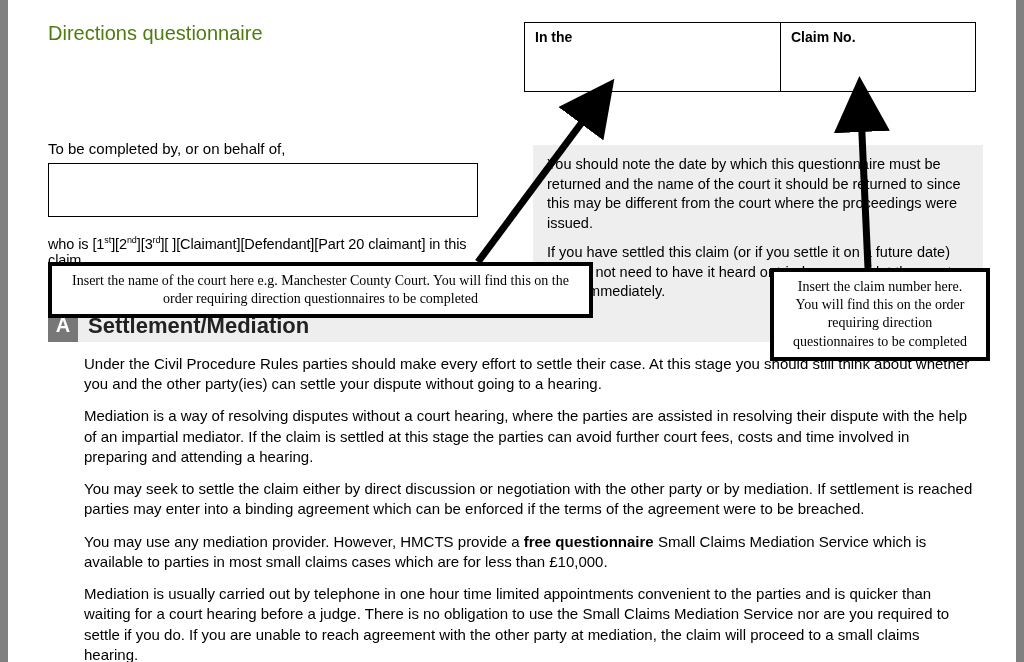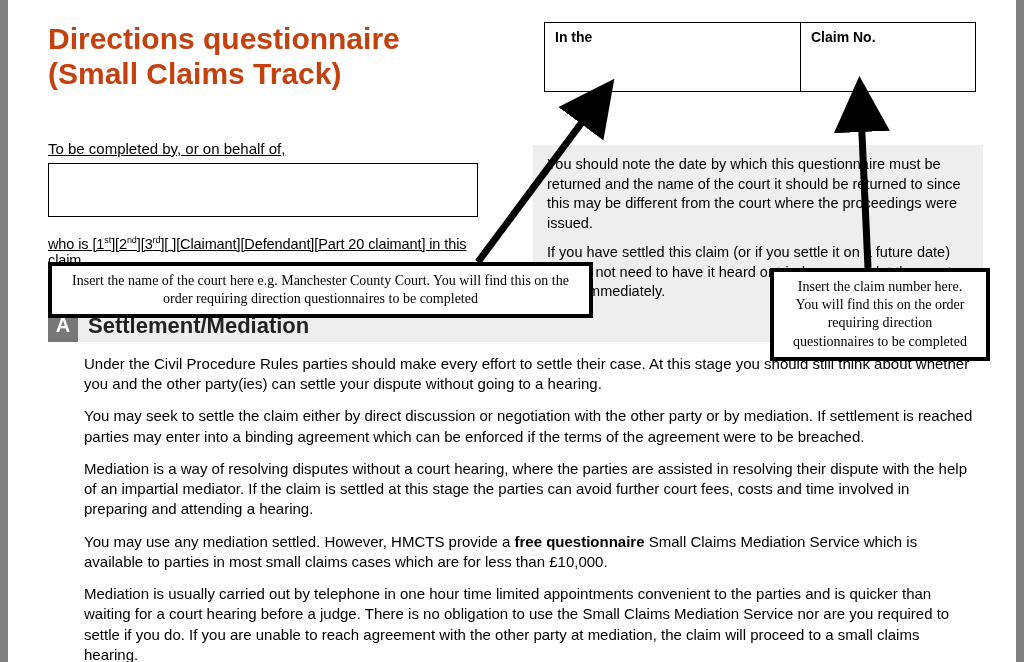--- a/index.html
+++ b/index.html
@@ -17,49 +17,48 @@
     padding: 22px 40px 40px 40px;
     height: 662px;
     position: relative;
   }
   .top-row {
     display: flex;
     justify-content: space-between;
     align-items: flex-start;
   }
   .title-block h1 {
-    font-size: 30px;
-    font-weight: 700;
+    font-size: 20px;
+    font-weight: 400;
     line-height: 1.15;
-    color: #c2410c;
+    color: #4d7c0f;
   }
   .boxes {
     display: flex;
     gap: 0;
   }
   .box {
     border: 1px solid #000;
     padding: 6px 10px 40px 10px;
     min-height: 70px;
   }
   .box-in-the {
     width: 256px;
     border-right: none;
   }
   .box-claim-no {
-    width: 176px;
+    width: 196px;
   }
   .box-label {
     font-weight: 700;
     font-size: 14px;
   }
   .completed-block {
     margin-top: 48px;
     width: 430px;
-    text-decoration: underline;
   }
   .completed-block .label {
     font-size: 15px;
     font-weight: 400;
   }
   .completed-input {
     border: 1px solid #000;
     width: 430px;
     height: 54px;
     margin-top: 6px;
@@ -150,21 +149,20 @@
 </style>
 </head>
 <body>
 
 <div class="page">
 
   <div class="top-row">
     <div class="title-block">
       <h1>
         <span>Directions questionnaire</span><br>
-        <span>(Small Claims Track)</span>
       </h1>
     </div>
     <div class="boxes">
       <div class="box box-in-the">
         <div class="box-label">In the</div>
       </div>
       <div class="box box-claim-no">
         <div class="box-label">Claim No.</div>
       </div>
     </div>
@@ -183,24 +181,24 @@
     <p>If you have settled this claim (or if you settle it on a future date) and do not need to have it heard or tried, you must let the court know immediately.</p>
   </div>
 
   <div class="section-header">
     <div class="section-letter">A</div>
     <div class="section-title">Settlement/Mediation</div>
   </div>
 
   <div class="body-text">
     <p>Under the Civil Procedure Rules parties should make every effort to settle their case. At this stage you should still think about whether you and the other party(ies) can settle your dispute without going to a hearing.</p>
+    <p>Mediation is a way of resolving disputes without a court hearing, where the parties are assisted in resolving their dispute with the help of an impartial mediator. If the claim is settled at this stage the parties can avoid further court fees, costs and time involved in preparing and attending a hearing.</p>
     <p>You may seek to settle the claim either by direct discussion or negotiation with the other party or by mediation. If settlement is reached parties may enter into a binding agreement which can be enforced if the terms of the agreement were to be breached.</p>
-    <p>Mediation is a way of resolving disputes without a court hearing, where the parties are assisted in resolving their dispute with the help of an impartial mediator. If the claim is settled at this stage the parties can avoid further court fees, costs and time involved in preparing and attending a hearing.</p>
     <p>
-      <span>You may use any mediation settled. However, HMCTS provide a </span><strong>free questionnaire</strong><span> Small Claims Mediation Service which is available to parties in most small claims cases which are for less than £10,000.</span>
+      <span>You may use any mediation provider. However, HMCTS provide a </span><strong>free questionnaire</strong><span> Small Claims Mediation Service which is available to parties in most small claims cases which are for less than £10,000.</span>
     </p>
     <p>Mediation is usually carried out by telephone in one hour time limited appointments convenient to the parties and is quicker than waiting for a court hearing before a judge. There is no obligation to use the Small Claims Mediation Service nor are you required to settle if you do. If you are unable to reach agreement with the other party at mediation, the claim will proceed to a small claims hearing.</p>
   </div>
 
   <div class="callout callout-left">Insert the name of the court here e.g. Manchester County Court. You will find this on the order requiring direction questionnaires to be completed</div>
   <div class="callout callout-right">Insert the claim number here. You will find this on the order requiring direction questionnaires to be completed</div>
 
   <svg class="arrows">
     <defs>
       <marker id="arrowhead" markerWidth="8" markerHeight="8" refX="6" refY="4" orient="auto">

